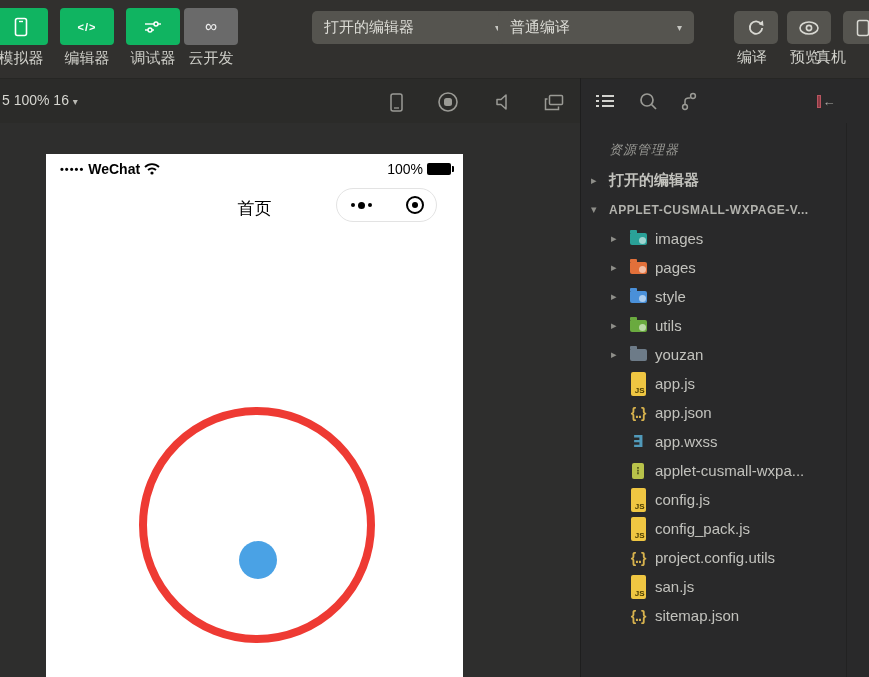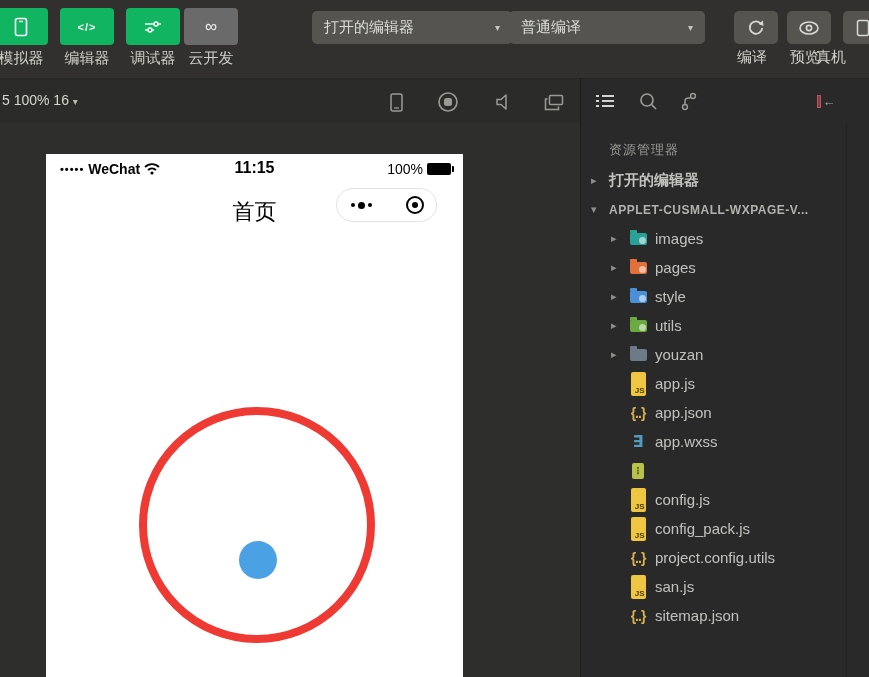--- a/index.html
+++ b/index.html
@@ -40,21 +40,21 @@
 
   .statusbar { position:absolute; left:0; top:0; width:100%; height:30px; color:#000; }
   .sb-left { position:absolute; left:14px; top:7px; font-size:14px; font-weight:bold; display:flex; align-items:center; gap:4px; }
   .sb-dots { letter-spacing:1px; font-size:11px; }
   .sb-time { position:absolute; left:0; right:0; top:5px; text-align:center; font-size:16px; font-weight:bold; }
   .sb-right { position:absolute; right:12px; top:7px; display:flex; align-items:center; gap:4px; font-size:14px; }
   .battery { width:24px; height:12px; background:#000; border-radius:2px; position:relative; }
   .battery::after { content:""; position:absolute; right:-3px; top:3px; width:2px; height:6px; background:#000; border-radius:0 1px 1px 0; }
 
   .navbar { position:absolute; left:0; top:30px; width:100%; height:48px; }
-  .nav-title { position:absolute; left:0; right:0; top:13px; text-align:center; font-size:22px; color:#000; }
+  .nav-title { position:absolute; left:0; right:0; top:13px; text-align:center; font-size:17px; color:#000; }
   .capsule { position:absolute; left:290px; top:4px; width:101px; height:34px; border:1px solid #e3e3e3;
              border-radius:17px; background:#fff; display:flex; align-items:center; }
   .cap-dots { position:absolute; left:14px; top:0; height:32px; display:flex; align-items:center; gap:3px; cursor:pointer; }
   .cap-dots i { background:#000; border-radius:50%; display:block; }
   .cap-dots i.s { width:4px; height:4px; }
   .cap-dots i.b { width:7px; height:7px; }
   .cap-target { position:absolute; right:12px; top:7px; width:18px; height:18px; border:2px solid #000;
                 border-radius:50%; cursor:pointer; }
   .cap-target::after { content:""; position:absolute; left:4px; top:4px; width:6px; height:6px; background:#000; border-radius:50%; }
 
@@ -63,21 +63,21 @@
 
   
   .panel { position:absolute; left:580px; top:78px; width:289px; height:599px; background:#29292a;
            border-left:1px solid #1e1e1e; }
   .panel-toolbar { position:absolute; left:0; top:0; width:100%; height:45px; border-top:1px solid #262624; }
   .p-ic { position:absolute; top:10px; width:24px; height:24px; display:flex; align-items:center; justify-content:center; cursor:pointer; }
   .collapse-ic { display:flex; align-items:center; gap:2px; }
   .collapse-bar { width:4px; height:13px; background:#8e3a44; border:1px solid #b85560; }
   .collapse-arrow { color:#a9a9a4; font-size:13px; line-height:1; }
 
-  .explorer-title { position:absolute; left:28px; top:63px; font-size:13px; color:#9b9b96; letter-spacing:1px; }
+  .explorer-title { position:absolute; left:28px; top:63px; font-size:13px; color:#9b9b96; letter-spacing:1px;font-style:italic; }
 
   .tree { position:absolute; left:0; top:88px; width:264px; }
   .tree-row { position:relative; height:29px; display:flex; align-items:center; cursor:pointer; }
   .chev { position:absolute; left:10px; width:12px; font-size:11px; color:#8f8f8a; }
   .chev.l1 { left:30px; }
   .t-label { font-size:15px; color:#c2c2bd; white-space:nowrap; }
   .t-label.root { font-size:12px; font-weight:bold; color:#b2b2ad; letter-spacing:.5px; }
   .row-pad0 { padding-left:28px;font-weight:bold; } 
   .fic { position:absolute; left:48px; width:18px; height:16px; display:flex; align-items:center; justify-content:center; }
   .t-name { position:absolute; left:74px; font-size:15px; color:#c2c2bd; white-space:nowrap; }
@@ -148,21 +148,21 @@
       <div class="tb-lbl">云开发</div>
     </div>
 
     <div class="dd" style="left:312px; width:200px">
       <span>打开的编辑器</span>
       <span class="caret">▾</span>
     </div>
 
     <div class="tb-divider"></div>
 
-    <div class="dd" style="left:509px; width:196px">
+    <div class="dd" style="left:498px; width:196px">
       <span>普通编译</span>
       <span class="caret">▾</span>
     </div>
 
     <button class="icon-btn" style="left:734px">
       <span>
         <svg width="20" height="20" viewBox="0 0 20 20">
             <path d="M 15.2 6.2 A 6.2 6.2 0 1 0 16.2 10" fill="none" stroke="#d8d8d2" stroke-width="1.8"></path>
             <polygon points="16.9,2.5 17.5,8 12.5,6" fill="#d8d8d2"></polygon>
           </svg>
@@ -237,21 +237,20 @@
           <span class="sb-dots">•••••</span>
           <span>WeChat</span>
           <span>
             <svg width="16" height="12" viewBox="0 0 16 12">
                 <path d="M1 4 a10 10 0 0 1 14 0" fill="none" stroke="#000" stroke-width="1.8"></path>
                 <path d="M4 7 a6 6 0 0 1 8 0" fill="none" stroke="#000" stroke-width="1.8"></path>
                 <circle cx="8" cy="10" r="1.6" fill="#000"></circle>
               </svg>
           </span>
         </div>
-        <div class="sb-time">11:15</div>
         <div class="sb-right">
           <span>100%</span>
           <span class="battery"></span>
         </div>
       </div>
 
       <div class="navbar">
         <div class="nav-title">首页</div>
         <div class="capsule">
           <span class="cap-dots">
@@ -367,20 +366,21 @@
         <div class="tree-row">
           <span class="fic">
             <span class="ic-wxss">∃</span>
           </span>
           <span class="t-name">app.wxss</span>
         </div>
         <div class="tree-row">
           <span class="fic">
             <span class="ic-archive">⋮</span>
           </span>
+          <span class="t-name">applet-cusmall-wxpa...</span>
         </div>
         <div class="tree-row">
           <span class="fic">
             <span class="ic-js">JS</span>
           </span>
           <span class="t-name">config.js</span>
         </div>
         <div class="tree-row">
           <span class="fic">
             <span class="ic-js">JS</span>

